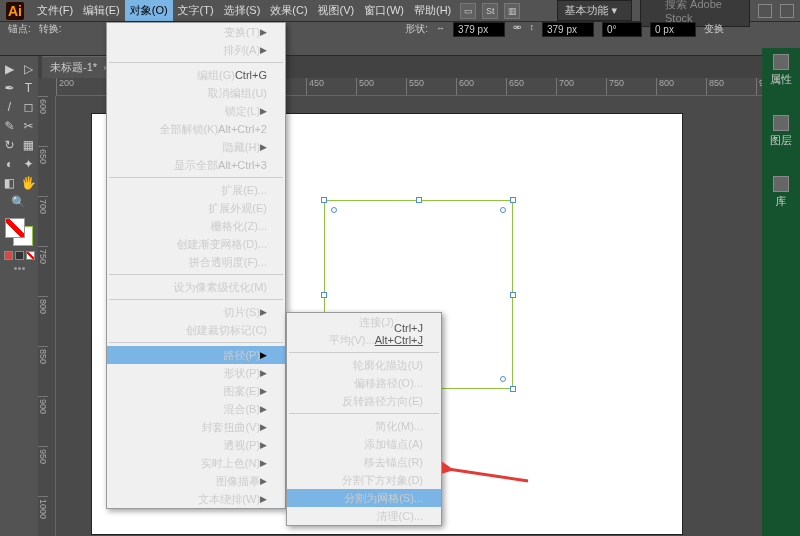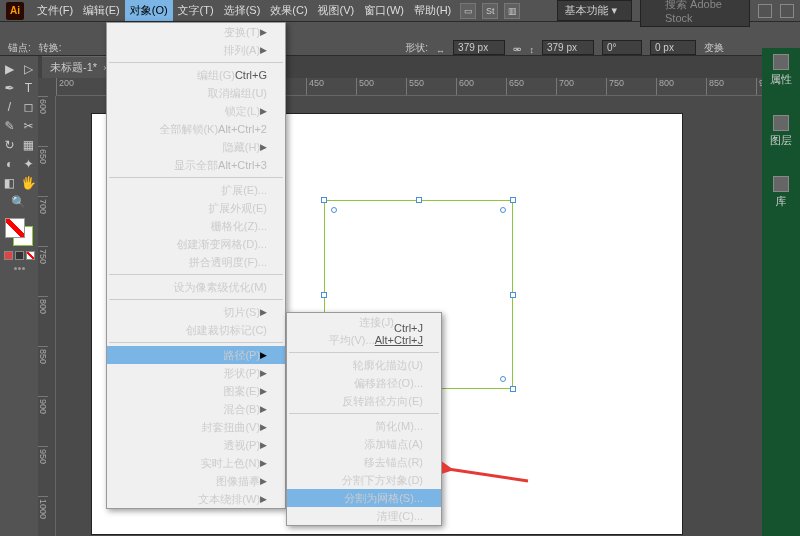--- a/index.html
+++ b/index.html
@@ -1,29 +1,29 @@
 <!DOCTYPE html>
 <html><head>
 <meta charset="utf-8">
 <style>
 *{margin:0;padding:0;box-sizing:border-box;font-family:"Microsoft YaHei",sans-serif;font-size:11px;color:#ccc;user-select:none}
 body{background:#323232;width:800px;height:536px;overflow:hidden;position:relative}
 .top-menu{height:22px;background:#535353;display:flex;align-items:center;padding-left:6px;border-bottom:1px solid #2a2a2a}
-.ai-logo{width:18px;height:18px;background:#2a0a00;color:#ff9a00;font-weight:bold;font-size:10px;display:flex;align-items:center;justify-content:center;margin-right:8px;border-radius:2px}
+.ai-logo{width:18px;height:18px;background:#2a0a00;color:#ff9a00;font-weight:bold;font-size:14px;display:flex;align-items:center;justify-content:center;margin-right:8px;border-radius:2px}
 .menu-item{padding:3px 5px;cursor:pointer;color:#ddd}
 .menu-item.active{background:#7ab5e6;color:#000}
 .menu-icons{margin-left:4px;display:flex;gap:6px}
 .menu-icons div{width:16px;height:16px;background:#606060;border:1px solid #777;font-size:9px;display:flex;align-items:center;justify-content:center}
 .top-right{margin-left:auto;display:flex;align-items:center;gap:8px;padding-right:6px}
 .dropdown{background:#3a3a3a;border:1px solid #222;padding:2px 14px 2px 6px;color:#ccc}
 .search{background:#3a3a3a;border:1px solid #222;padding:2px 24px;color:#888;width:110px}
 .sq{width:14px;height:14px;border:1px solid #888}
-.control-bar{height:34px;background:#535353;display:flex;align-items:flex-end;padding:0 8px;gap:8px;border-bottom:1px solid #2a2a2a;color:#aaa}
+.control-bar{height:34px;background:#535353;display:flex;align-items:flex-start;padding:0 8px;gap:8px;border-bottom:1px solid #2a2a2a;color:#aaa}
 .control-bar span{font-size:10px}
-.selbox{background:#404040;border:1px solid #222;padding:1px 4px;width:52px;font-size:10px}
+.selbox{background:#000000;border:1px solid #222;padding:1px 4px;width:52px;font-size:10px}
 .tabs{height:22px;background:#424242;display:flex;align-items:center;padding-left:42px}
 .tab{background:#535353;padding:3px 10px 3px 8px;font-size:10px;color:#ddd;display:flex;align-items:center;gap:6px;border-top:1px solid #666}
 .tab .x{font-size:9px;color:#aaa}
 .workspace{position:absolute;left:38px;right:38px;top:78px;bottom:0;background:#4a4a4a}
 .ruler-h{position:absolute;top:0;left:18px;right:0;height:18px;background:#4a4a4a;border-bottom:1px solid #666;display:flex;overflow:hidden}
 .ruler-h div{flex:0 0 50px;border-left:1px solid #777;font-size:9px;padding-left:2px;color:#aaa}
 .ruler-v{position:absolute;top:18px;left:0;width:18px;bottom:0;background:#4a4a4a;border-right:1px solid #666}
 .ruler-v div{height:50px;border-top:1px solid #777;font-size:9px;writing-mode:vertical-rl;color:#aaa;padding-top:2px}
 .canvas-area{position:absolute;left:18px;top:18px;right:0;bottom:0;background:#4a4a4a}
 .artboard{position:absolute;left:36px;top:18px;width:590px;height:420px;background:#fff;box-shadow:0 0 0 1px #222}

